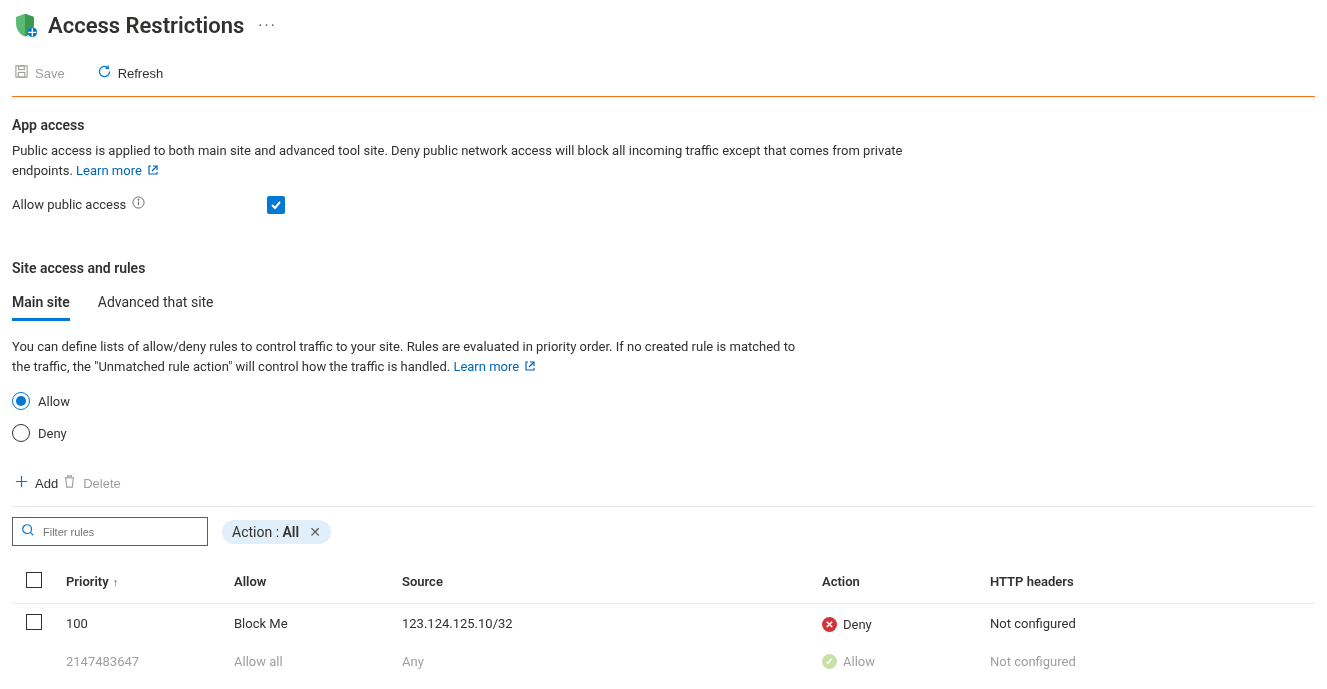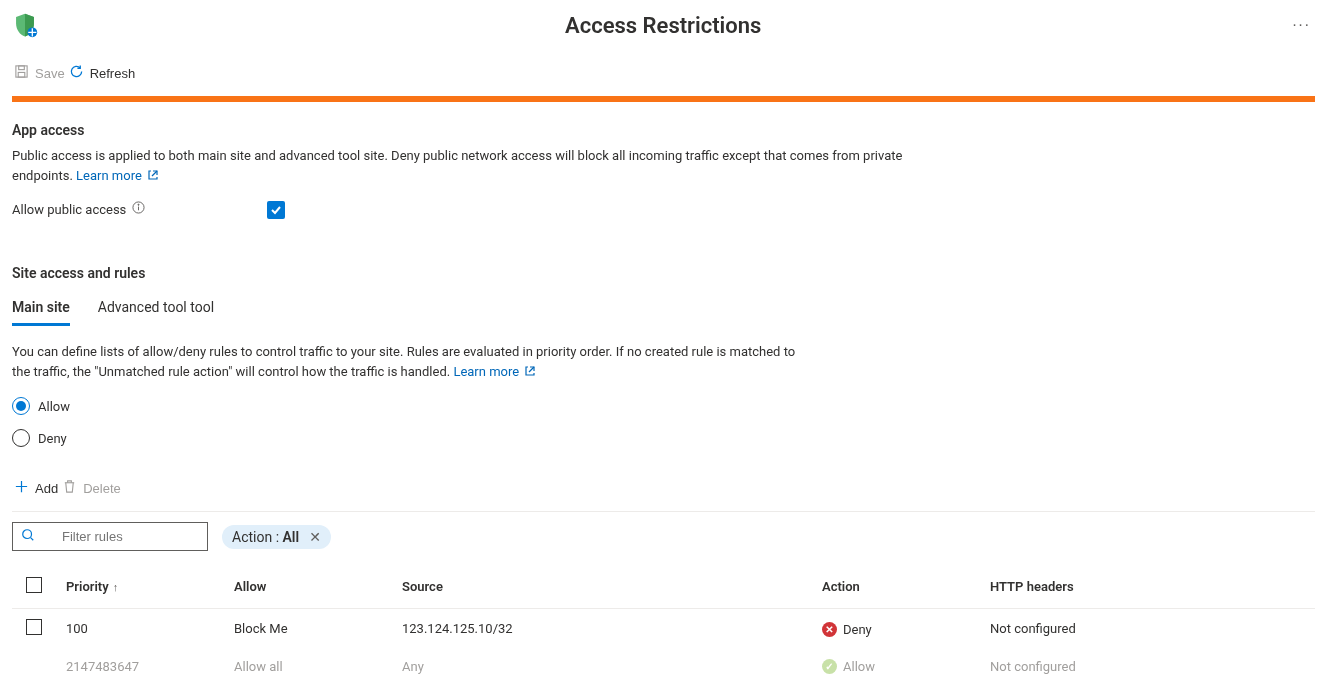--- a/index.html
+++ b/index.html
@@ -4,26 +4,26 @@
 <style>
   * { box-sizing: border-box; margin: 0; padding: 0; }
   body {
     font-family: "Segoe UI", -apple-system, BlinkMacSystemFont, Roboto, sans-serif;
     font-size: 13px;
     color: #323130;
     background: #fff;
     padding: 8px 12px 24px 12px;
   }
   
-  .page-header { display: flex; align-items: center; gap: 10px; padding: 4px 0 16px 0; justify-content: space-between; }
+  .page-header { display: flex; align-items: center; gap: 10px; padding: 4px 0 16px 0; }
   .page-title { font-size: 22px; font-weight: 600; color: #323130; }
   .shield-icon svg { width: 26px; height: 26px; display:block;}
   .ellipsis { font-size: 16px; color: #605e5c; letter-spacing: 2px; cursor: pointer; padding: 0 4px;}
   
-  .toolbar { display: flex; align-items: flex-end; gap: 0; padding: 6px 0 10px 0; border-bottom: 6px solid #f97316; }
+  .toolbar { display: flex; align-items: flex-end; gap: 28px; padding: 6px 0 10px 0; border-bottom: 1px solid #f97316; }
   .tool-btn { display: inline-flex; align-items: center; gap: 6px; font-size: 13px; color: #323130; background:none;border:none;cursor:pointer;padding:4px 2px;}
   .tool-btn.disabled { color: #a19f9d; cursor: default;}
   .tool-btn svg { width: 15px; height: 15px; }
   
   .section { padding-top: 20px; }
   .section-title { font-weight: 600; font-size: 14px; color:#323130; margin-bottom: 8px;}
   .desc { font-size: 13px; color: #323130; line-height: 1.5; max-width: 900px;}
   .link { color: #0067b8; text-decoration:none; cursor:pointer;}
   .link svg { width:12px;height:12px;vertical-align:-1px;margin-left:2px;}
   
@@ -41,21 +41,21 @@
   .radio-group { display:flex; flex-direction:column; gap:14px;}
   .radio { display:inline-flex; align-items:center; gap:8px; cursor:pointer;}
   .radio-circle { width:18px;height:18px;border-radius:50%;border:1px solid #323130;display:inline-flex;align-items:center;justify-content:center;}
   .radio.selected .radio-circle { border-color:#0078d4;}
   .radio.selected .radio-circle::after { content:"";width:10px;height:10px;border-radius:50%;background:#0078d4;}
   
   .action-bar { display:flex; padding: 28px 0 10px 0; border-bottom:1px solid #edebe9;}
   
   .filter-row { display:flex;align-items:center;gap:14px; padding:10px 0 14px 0;}
   .filter-input { display:flex;align-items:center;gap:8px;border:1px solid #605e5c;padding:5px 8px;width:196px;}
-  .filter-input input { border:none;outline:none;font-size:13px;flex:1;background:none;margin-left:19px;}
+  .filter-input input { border:none;outline:none;font-size:11px;flex:1;background:none;}
   .pill { background:#e1effa;color:#323130;border-radius:14px;padding:4px 10px;display:inline-flex;align-items:center;gap:10px;font-size:14px;}
   .pill .bold { font-weight:600;}
   .pill .x { cursor:pointer;color:#605e5c;}
   
   table { width:100%; border-collapse:collapse; }
   thead th { text-align:left; font-weight:600; font-size:13px; padding:12px 10px; border-bottom:1px solid #edebe9;}
   tbody td { padding:10px 10px; font-size:13px; border-bottom:none;}
   tbody tr.muted td { color:#a19f9d;}
   .col-check { width:44px; text-align:center;}
   .col-priority { width:168px;}
@@ -130,21 +130,21 @@
           <path d="M2 6 L5 9 L10 3"></path>
         </svg>
     </span>
   </div>
 </div>
 
 <div class="section" style="padding-top:46px">
   <div class="section-title">Site access and rules</div>
   <div class="tabs">
     <div class="tab active">Main site</div>
-    <div class="tab">Advanced tool tool</div>
+    <div class="tab">Advanced that site</div>
   </div>
   <p class="desc" style="margin-top:16px;max-width:790px">
     <span>You can define lists of allow/deny rules to control traffic to your site. Rules are evaluated in priority order. If no created rule is matched to the traffic, the "Unmatched rule action" will control how the traffic is handled.</span>
     <a class="link"><span>Learn more</span>
       <span><svg viewBox="0 0 12 12" fill="none" stroke="#0067b8" stroke-width="1.2">
             <path d="M4 2 H2 V10 H10 V8"></path>
             <path d="M6 2 H10 V6"></path>
             <path d="M10 2 L5 7"></path>
           </svg></span>
     </a>

